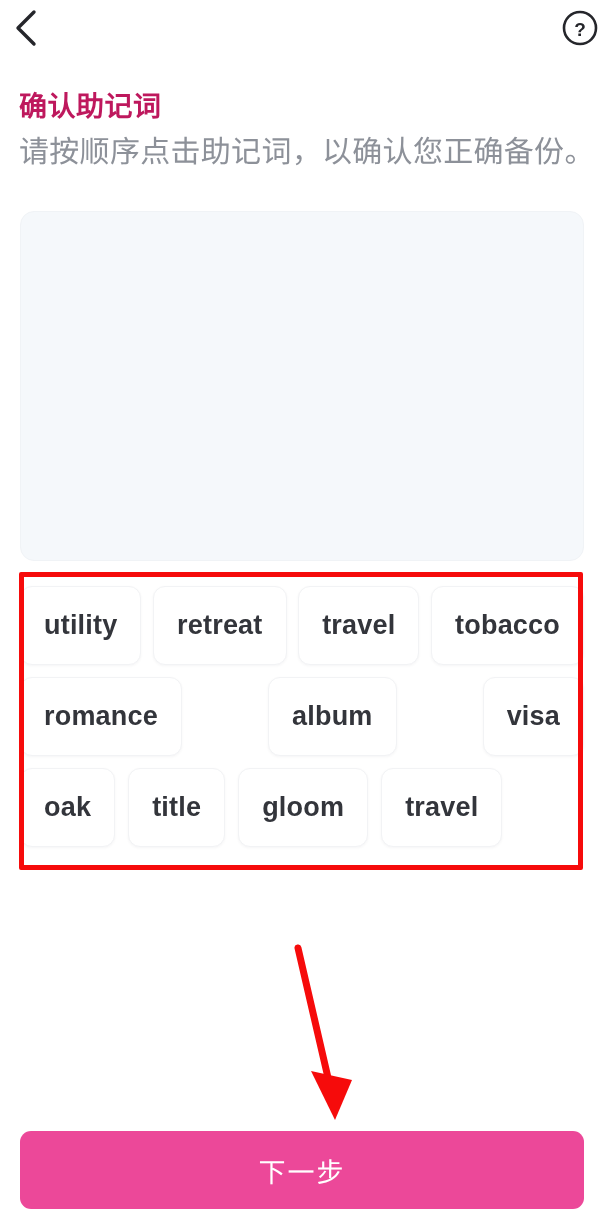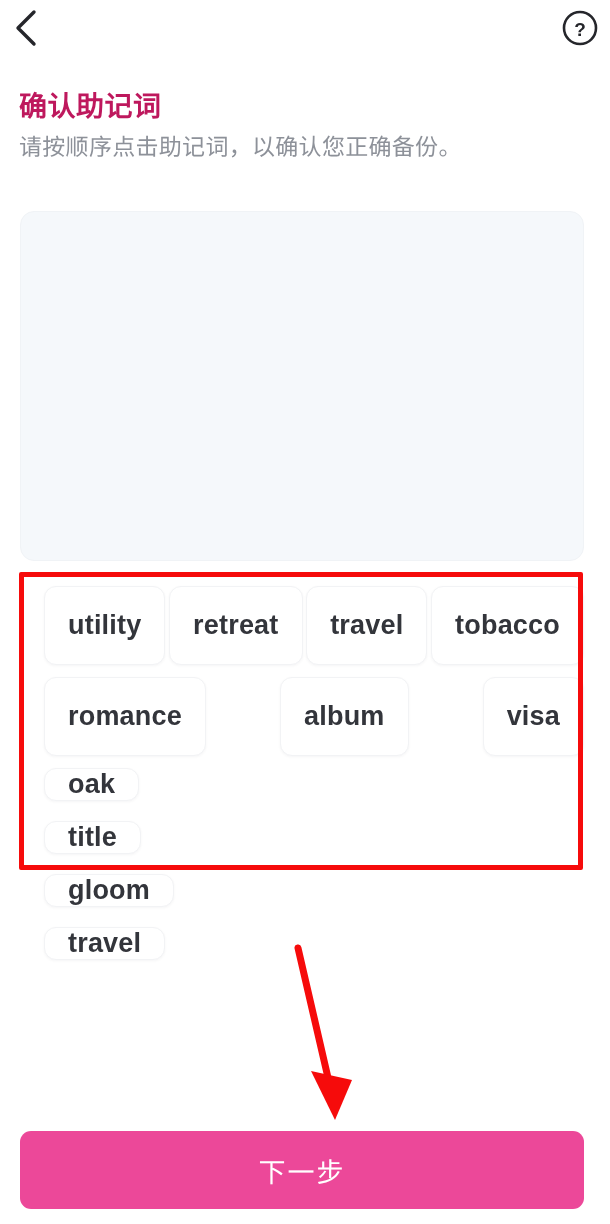--- a/index.html
+++ b/index.html
@@ -57,21 +57,21 @@
     font-size: 28px;
     font-weight: bold;
     color: #be185d;
     letter-spacing: 0.5px;
     line-height: 1.2;
   }
 
   .subtitle {
     position: absolute;
     left: 19px; top: 133px;
-    font-size: 23px;
+    font-size: 30px;
     font-weight: normal;
     color: #8d9199;
     letter-spacing: 0.3px;
     line-height: 1.25;
     white-space: nowrap;
   }
 
   
   .answer-panel {
     position: absolute;
@@ -87,25 +87,24 @@
     position: absolute;
     left: 20px; top: 586px;
     width: 564px;
     height: 278px;
   }
 
   .chip-row {
     display: flex;
     align-items: flex-start;
     height: 91px;
-    padding-left: 24px;
   }
   .chip-row.r1 { justify-content: space-between; }
   .chip-row.r2 { justify-content: space-between; }
-  .chip-row.r3 { justify-content: flex-start; gap: 20px; flex-direction: column; }
+  .chip-row.r3 { justify-content: flex-start; gap: 13px; }
 
   .chip {
     display: flex;
     align-items: center;
     justify-content: center;
     height: 79px;
     padding: 0 23px;
     background: #ffffff;
     border: 1px solid #f2f3f5;
     border-radius: 12px;

